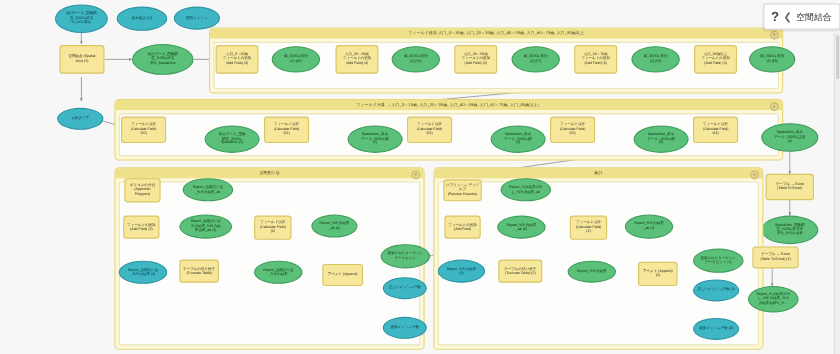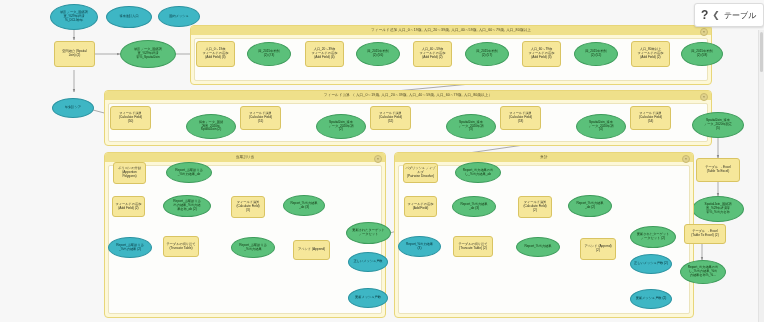--- a/index.html
+++ b/index.html
@@ -372,20 +372,20 @@
 し_%出力結果_%出
 力結果名称%_%…</span></div>
   <div class="node inp" style="left:630px;top:254px;width:42px;height:20px;">
     <span>正しいメッシュ戸数 (2)</span></div>
   <div class="node inp" style="left:630px;top:289px;width:42px;height:20px;">
     <span>更新メッシュ戸数 (2)</span></div>
 
   <div id="toolbar-pill">
     <span class="q">?</span>
     <span class="chev">❮</span>
-    <span class="tb-label">テーブル</span>
+    <span class="tb-label">空間結合</span>
   </div>
 
   <div id="scroll-rail">
     <div id="scroll-thumb"></div>
   </div>
 
 </div>
 
 </body></html>

